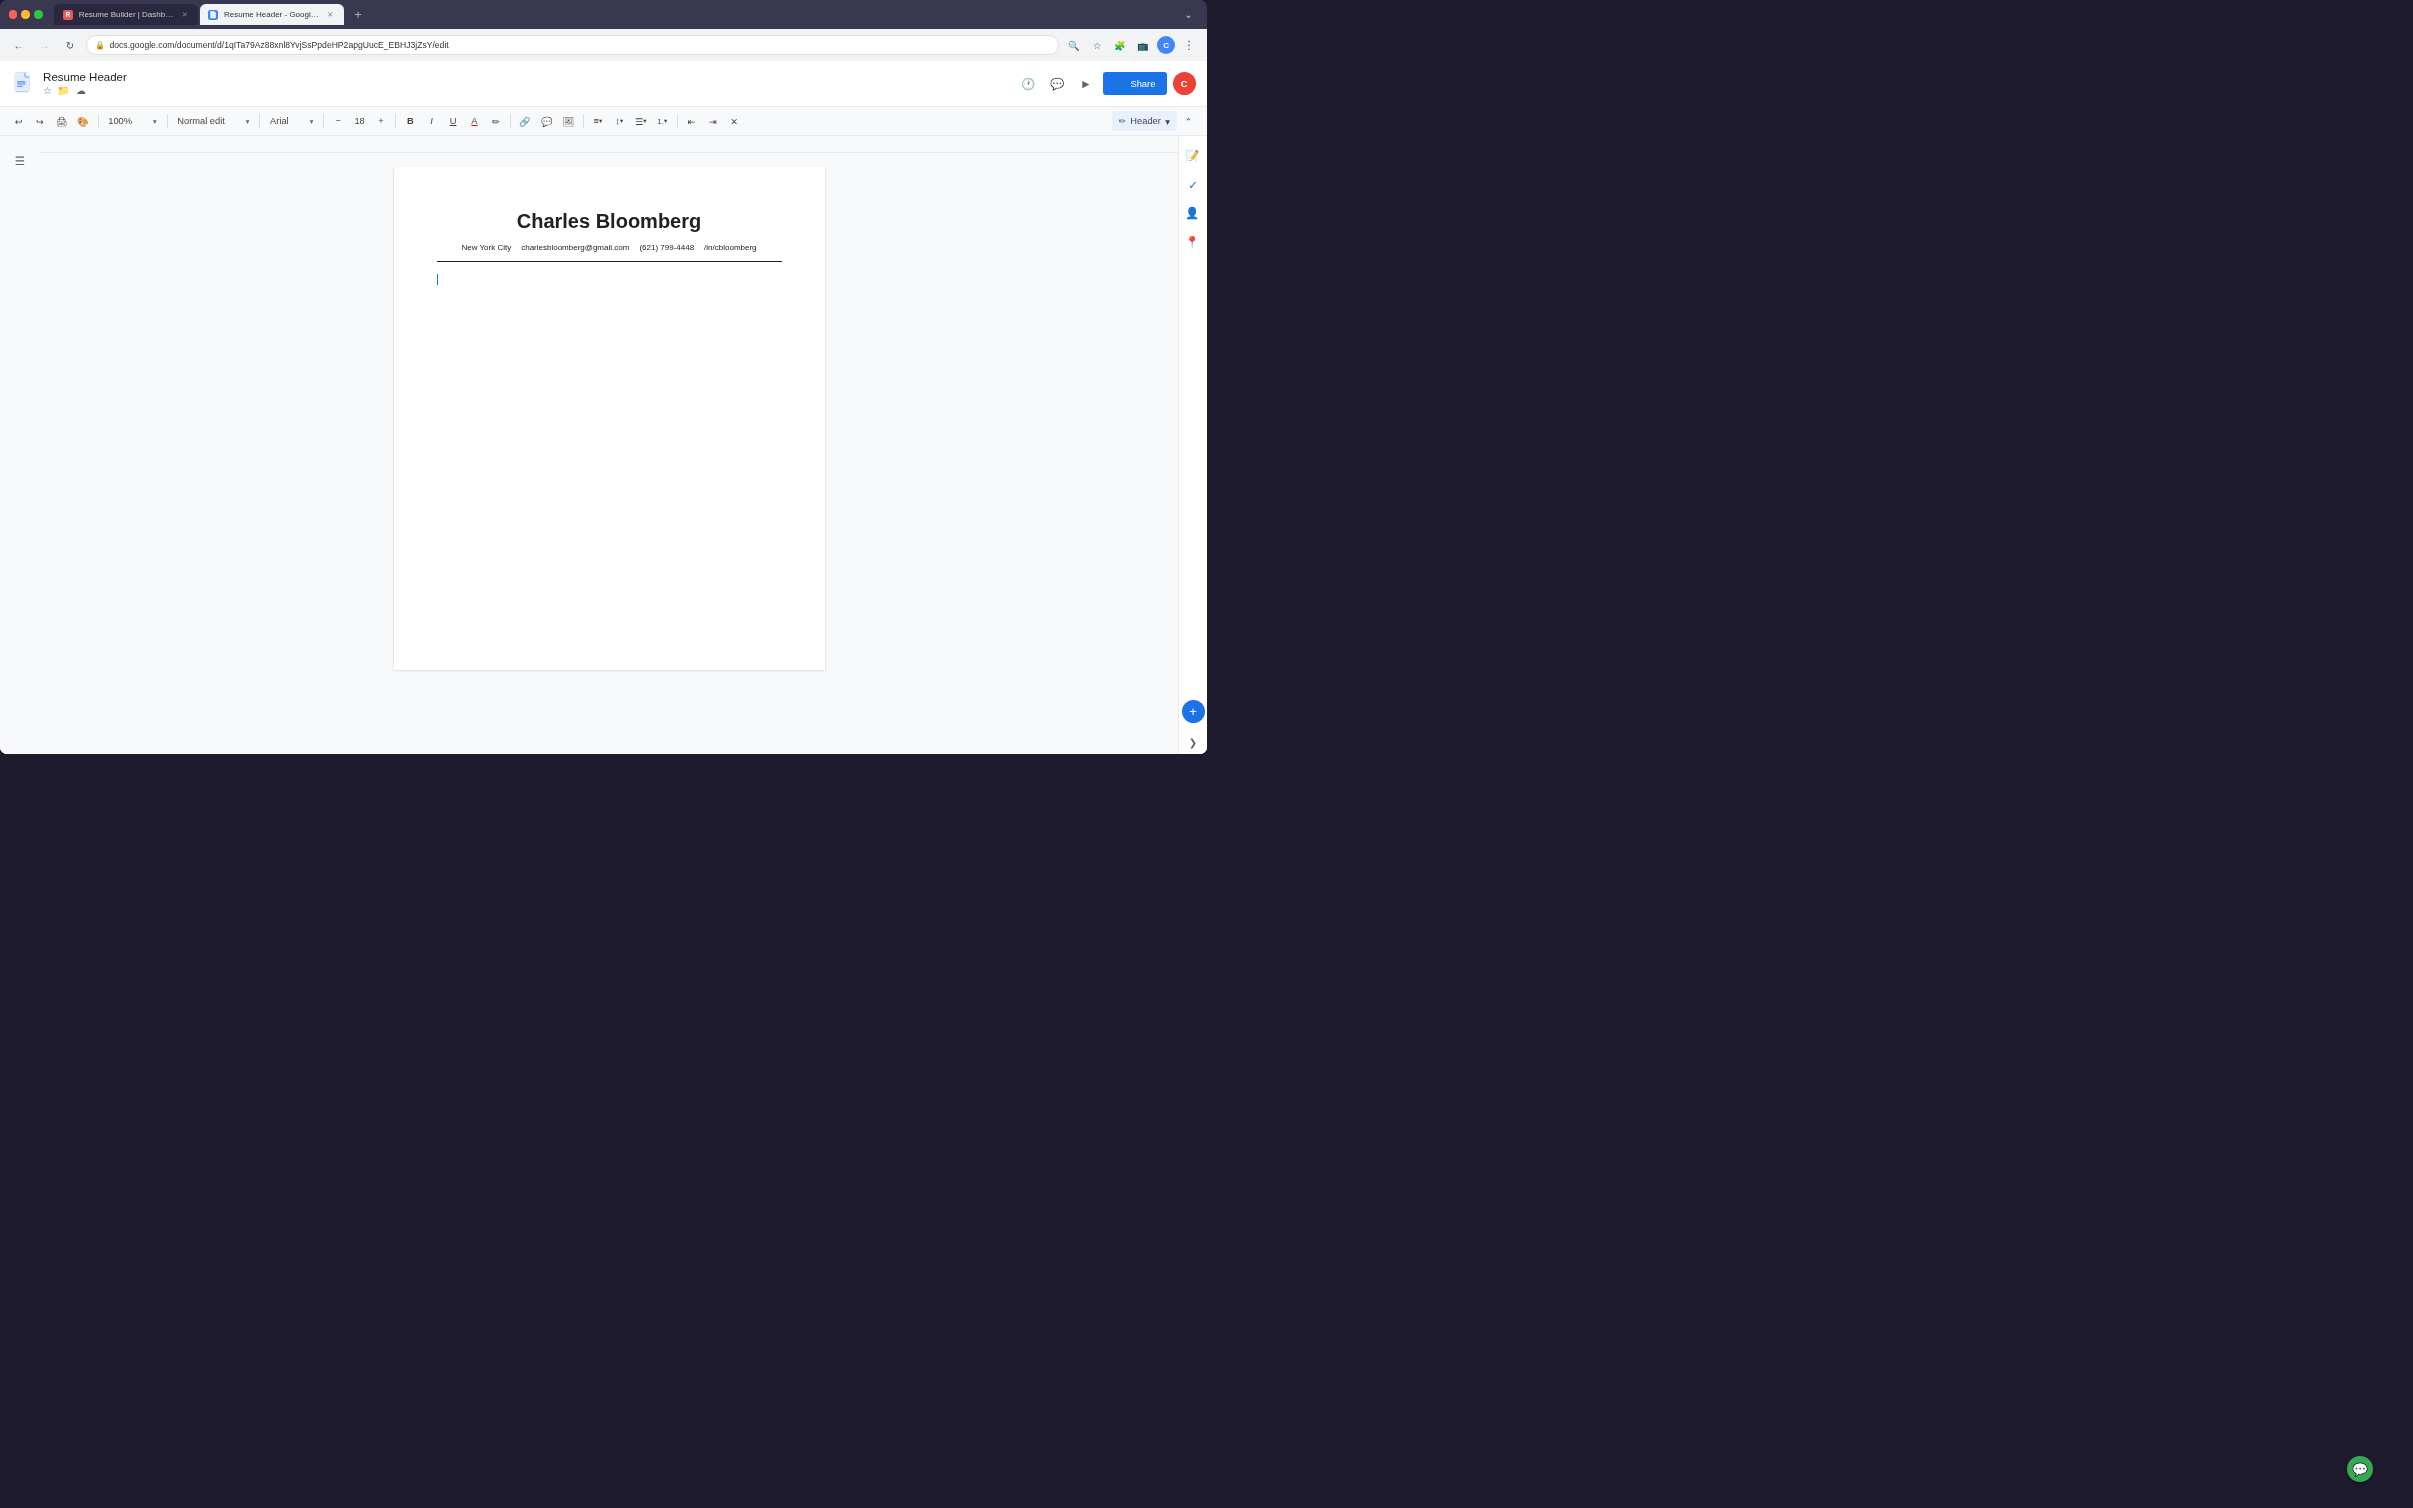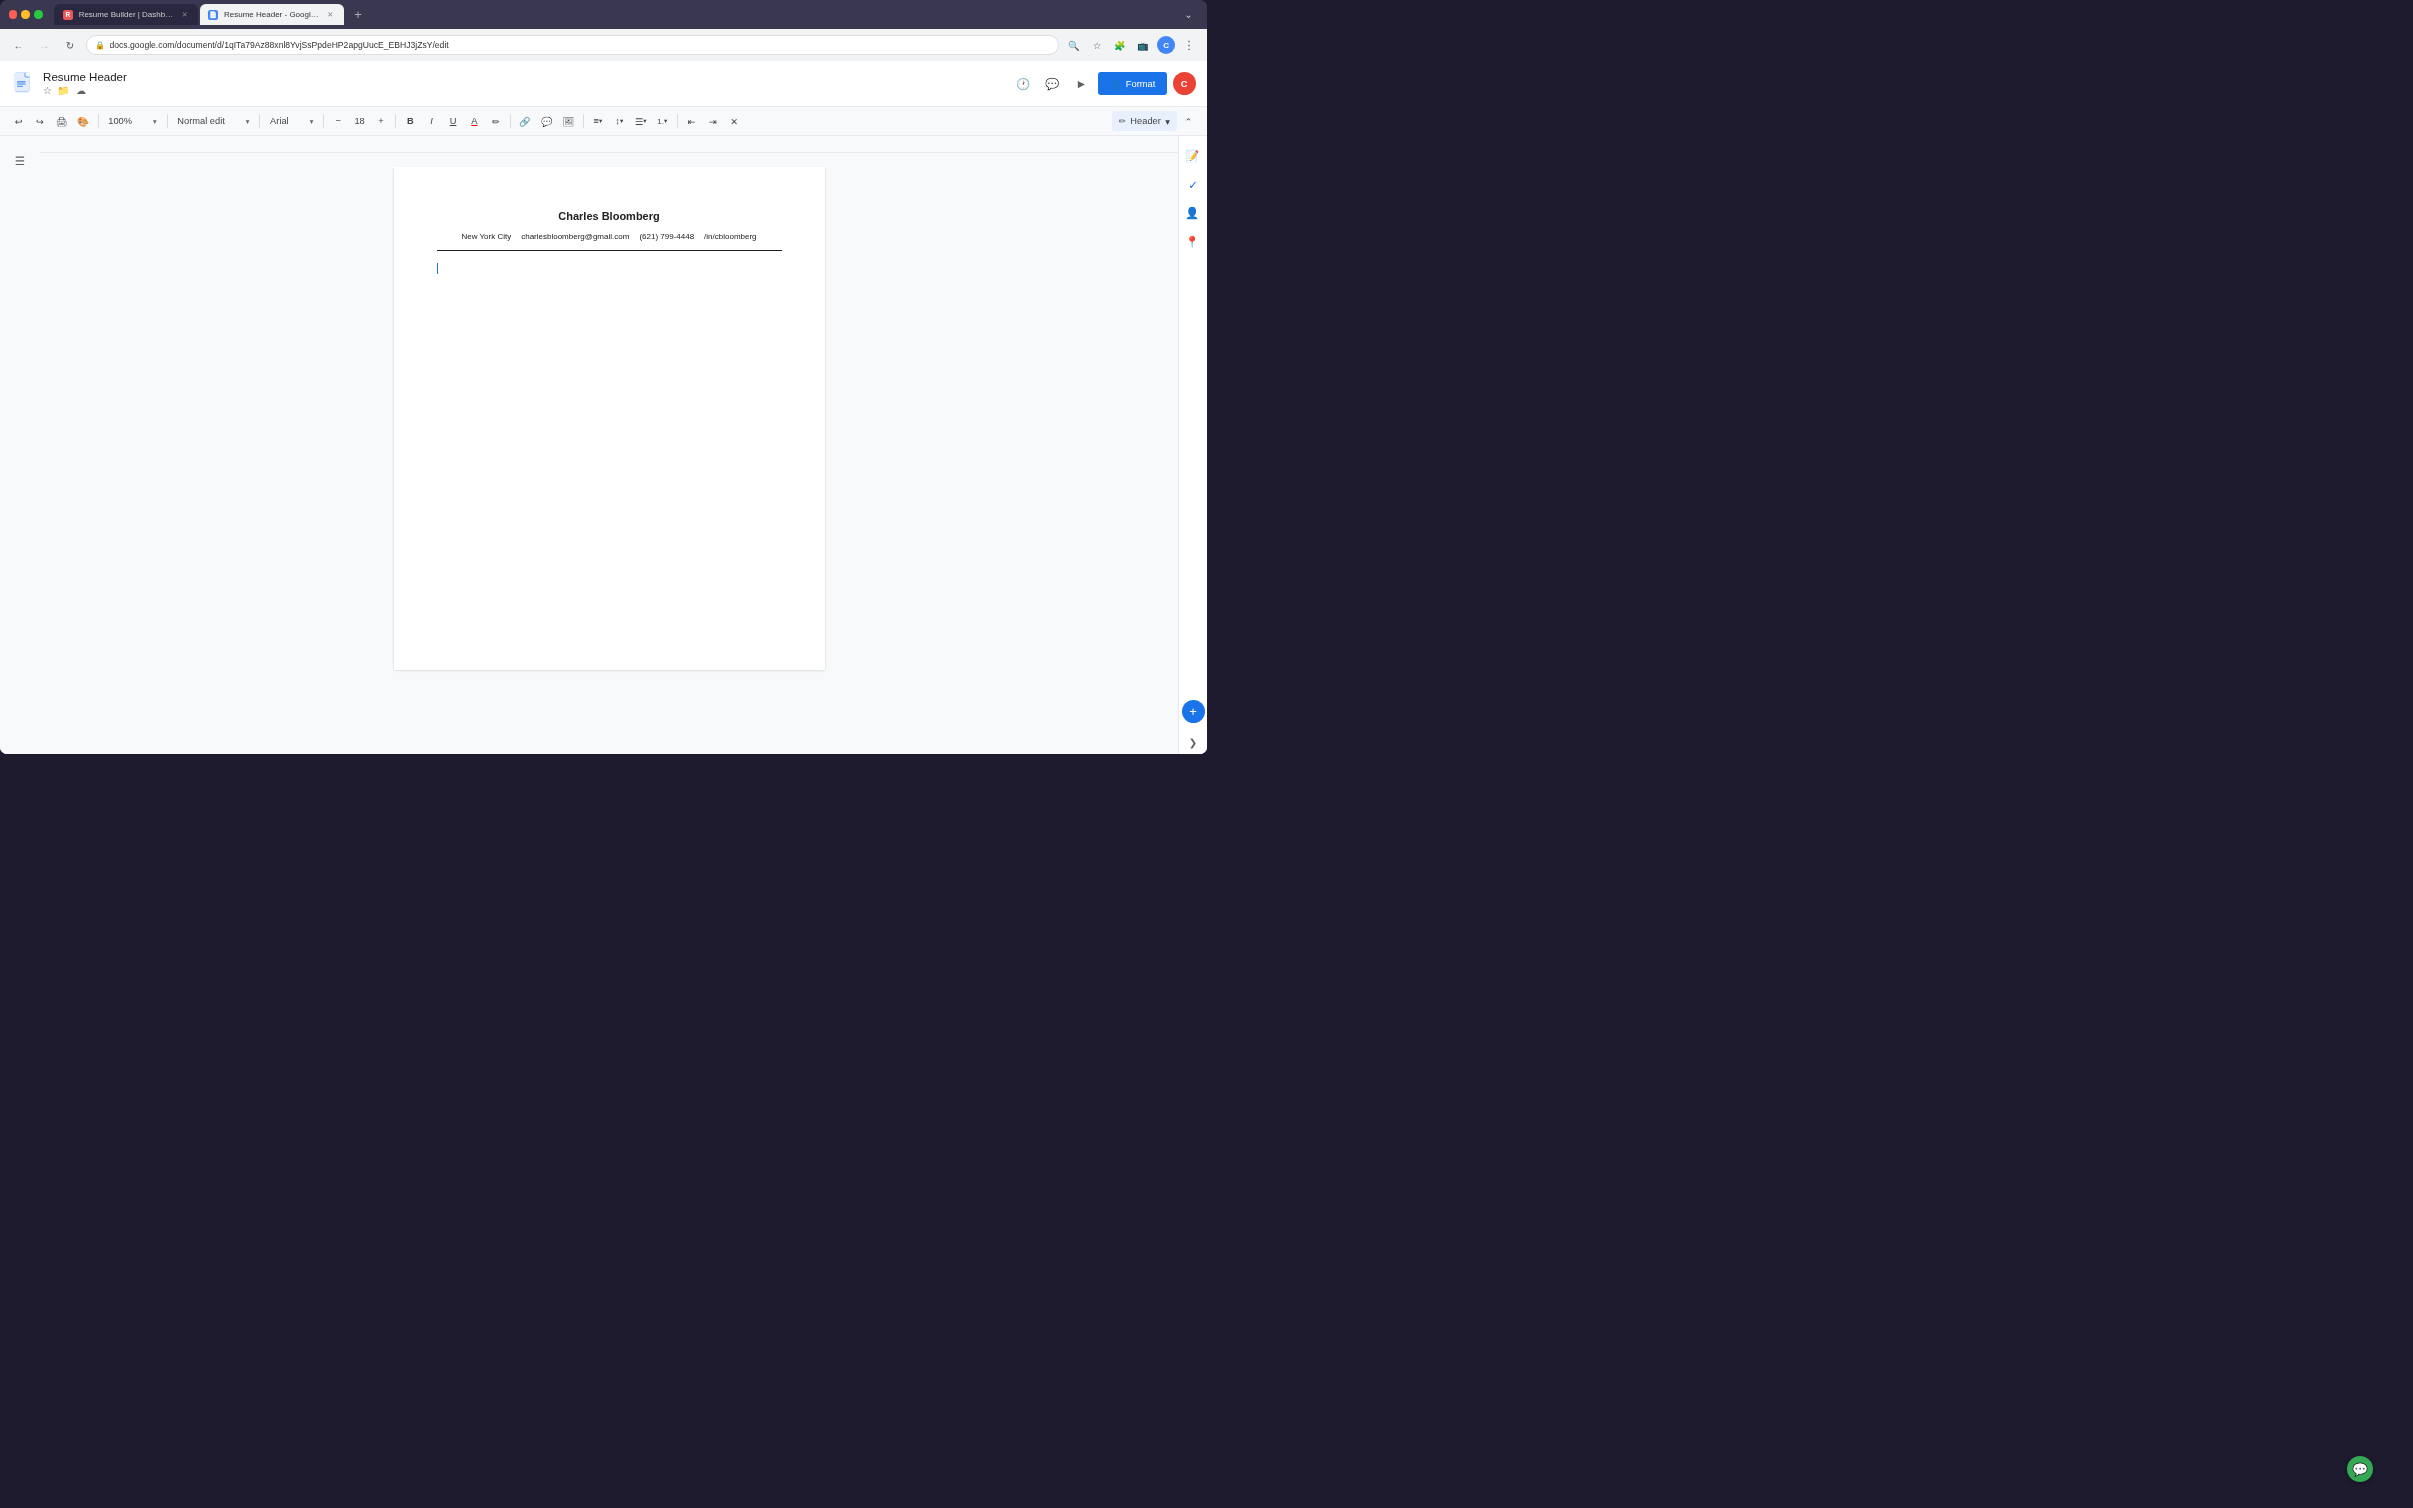--- a/index.html
+++ b/index.html
@@ -432,21 +432,21 @@
       min-height: 503px;
       background: white;
       box-shadow: 0 0.7px 2.2px rgba(0,0,0,0.2);
       padding: 43px 43px 43px 43px;
       position: relative;
     }
 
     
     .doc-name {
       text-align: center;
-      font-size: 11px;
+      font-size: 20px;
       font-weight: bold;
       color: #202124;
       margin-bottom: 10px;
       font-family: Arial, sans-serif;
     }
     .doc-contact {
       display: flex;
       justify-content: center;
       gap: 10px;
       font-size: 8px;
@@ -612,21 +612,21 @@
           <span class="docs-icon-btn">☁</span>
         </div>
       </div>
 
       <div class="docs-header-right">
         <div class="docs-toolbar-icon">🕐</div>
         <div class="docs-toolbar-icon">💬</div>
         <div class="docs-toolbar-icon" style="font-size:9.3px;">▶</div>
         <div class="share-btn">
           <span>👤</span>
-          <span>Format</span>
+          <span>Share</span>
         </div>
         <div class="user-avatar">C</div>
       </div>
     </div>
 
 
     <div class="docs-toolbar">
       <div class="toolbar-btn">↩</div>
       <div class="toolbar-btn">↪</div>
       <div class="toolbar-btn">🖨</div>

